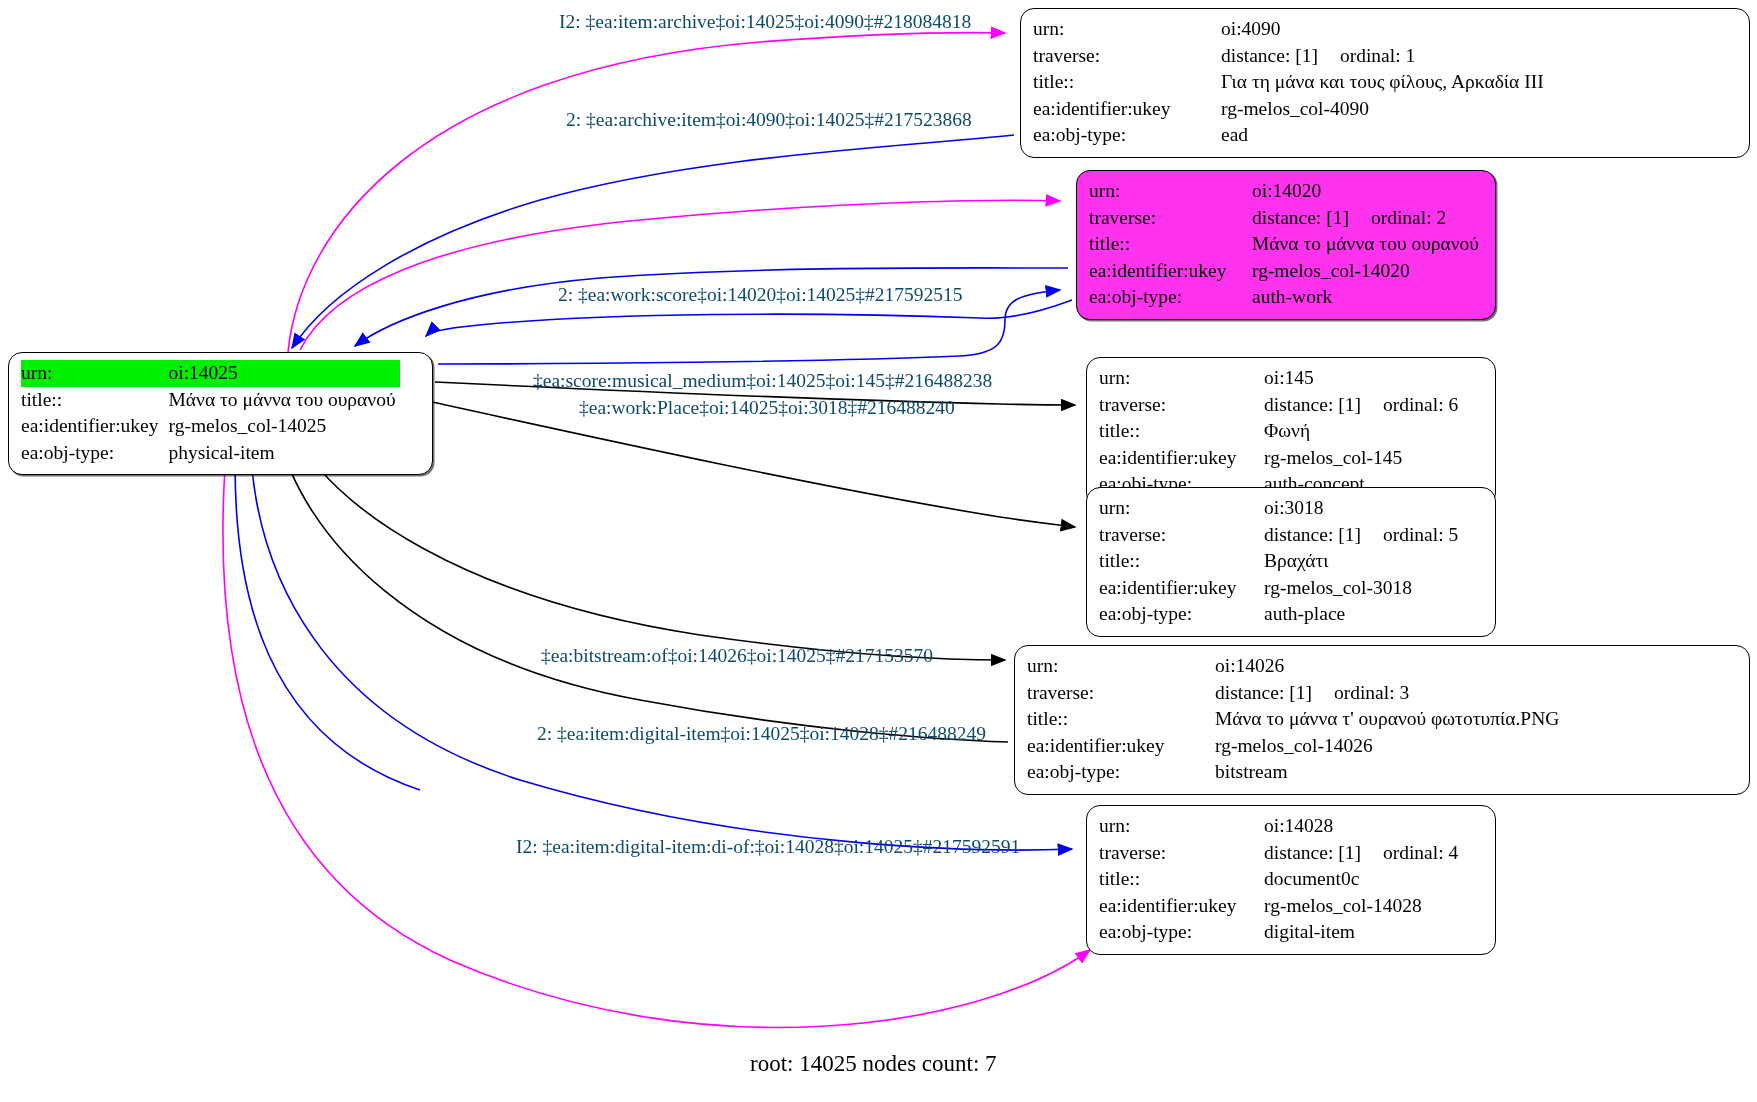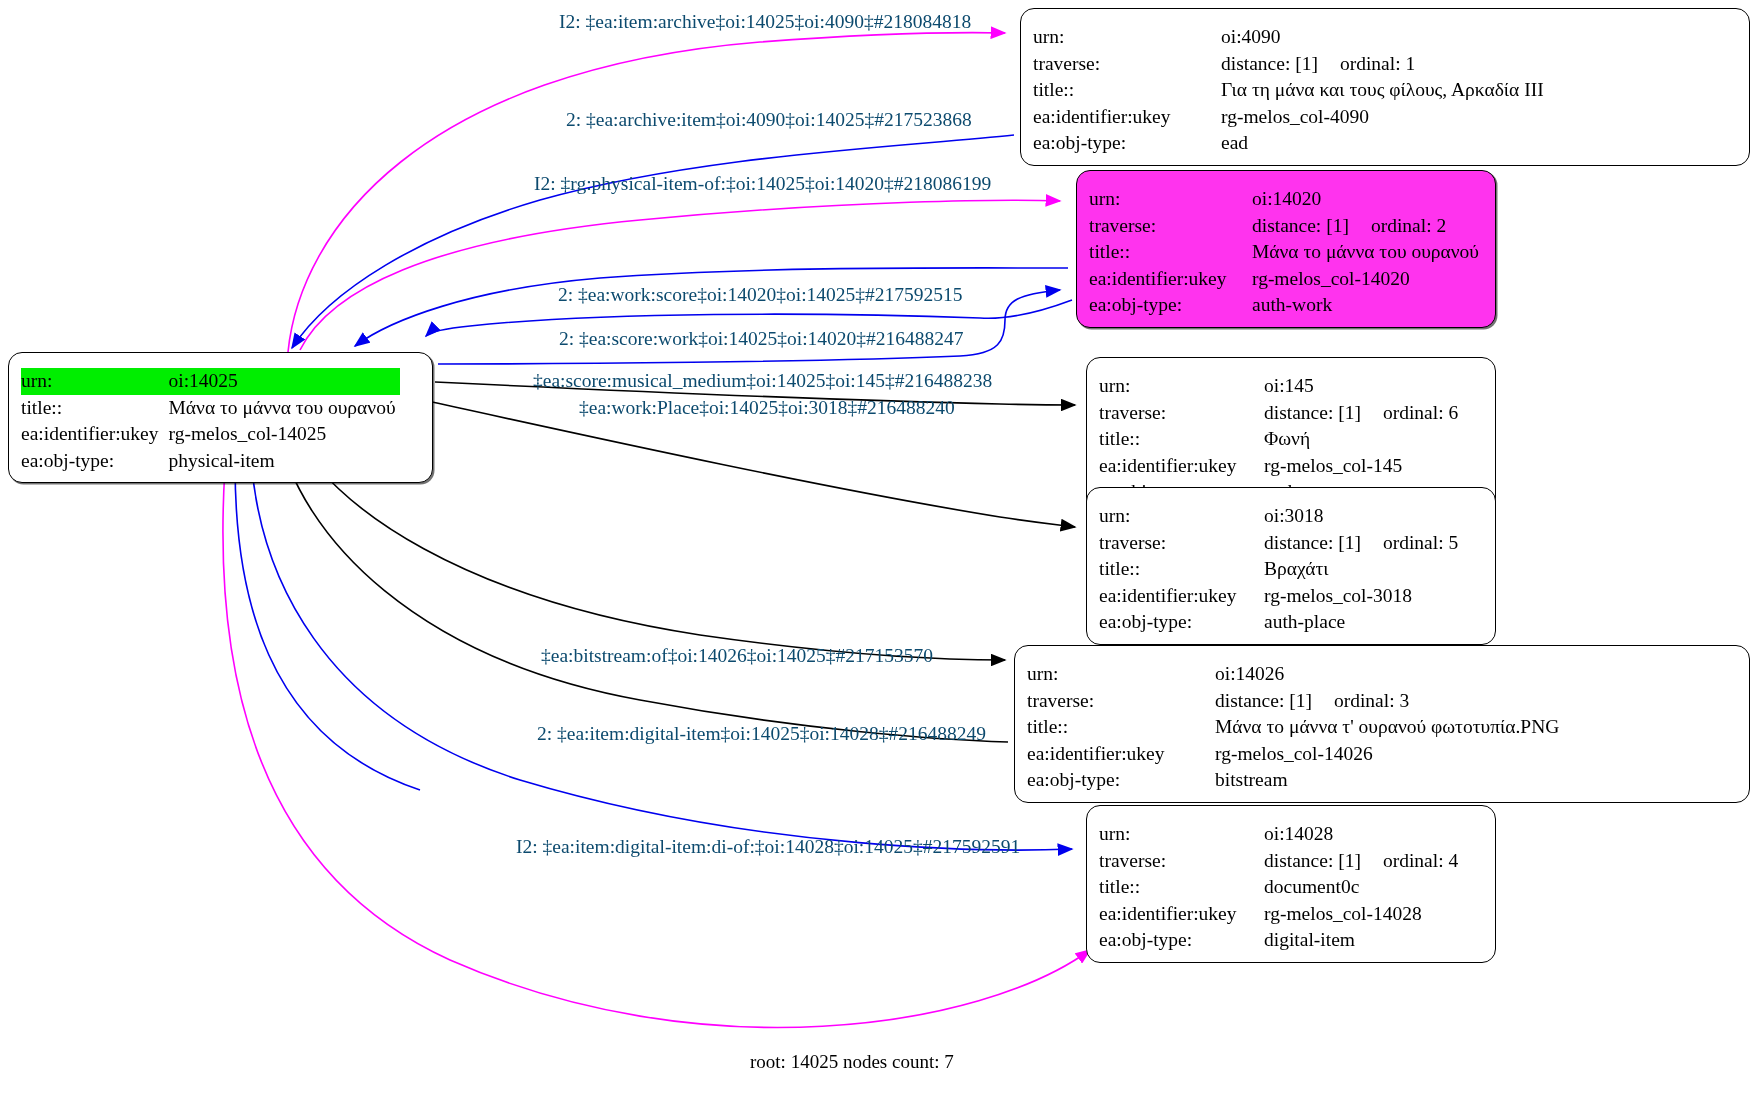--- a/index.html
+++ b/index.html
@@ -35,21 +35,20 @@
     padding: 7px 12px 8px 12px;
     box-shadow: 1.5px 1.5px 0 rgba(0,0,0,0.55);
   }
   .node.plain {
     box-shadow: none;
   }
   .node table {
     border-collapse: collapse;
     font-size: 19.5px;
     line-height: 1.0;
-    margin-top: 8px;
   }
   .node td {
     padding: 3px 0 4px 0;
     white-space: nowrap;
     vertical-align: baseline;
   }
   .node td.key {
     padding-right: 10px;
   }
   .node td.val {
@@ -67,21 +66,21 @@
   }
   .edge-label {
     position: absolute;
     font-size: 19.5px;
     line-height: 1;
     white-space: nowrap;
     color: #0c4a6e;
   }
   .caption {
     position: absolute;
-    font-size: 19px;
+    font-size: 23px;
     white-space: nowrap;
     color: #000000;
     font-family: Liberation Serif, serif;
   }
   .ord-gap {
     display: inline-block;
     width: 22px;
   }
 </style>
 </head>
@@ -311,26 +310,24 @@
         <td class="val">digital-item</td>
       </tr>
     </tbody>
       </table>
   </div>
 
   <div class="edge-label" style="left:559px; top:12px;">I2: ‡ea:item:archive‡oi:14025‡oi:4090‡#218084818</div>
 
   <div class="edge-label" style="left:566px; top:110px;">2: ‡ea:archive:item‡oi:4090‡oi:14025‡#217523868</div>
 
-  <div class="edge-label" style="left:534px; top:174px;">I2: ‡rg:physical-item-of:‡oi:14025‡oi:14020‡#218086199</div>
 
 
   <div class="edge-label" style="left:558px; top:285px;">2: ‡ea:work:score‡oi:14020‡oi:14025‡#217592515</div>
 
-  <div class="edge-label" style="left:559px; top:329px;">2: ‡ea:score:work‡oi:14025‡oi:14020‡#216488247</div>
 
   <div class="edge-label" style="left:533px; top:371px;">‡ea:score:musical_medium‡oi:14025‡oi:145‡#216488238</div>
 
   <div class="edge-label" style="left:579px; top:398px;">‡ea:work:Place‡oi:14025‡oi:3018‡#216488240</div>
 
 
   <div class="edge-label" style="left:541px; top:646px;">‡ea:bitstream:of‡oi:14026‡oi:14025‡#217153570</div>
 
   <div class="edge-label" style="left:537px; top:724px;">2: ‡ea:item:digital-item‡oi:14025‡oi:14028‡#216488249</div>
 

